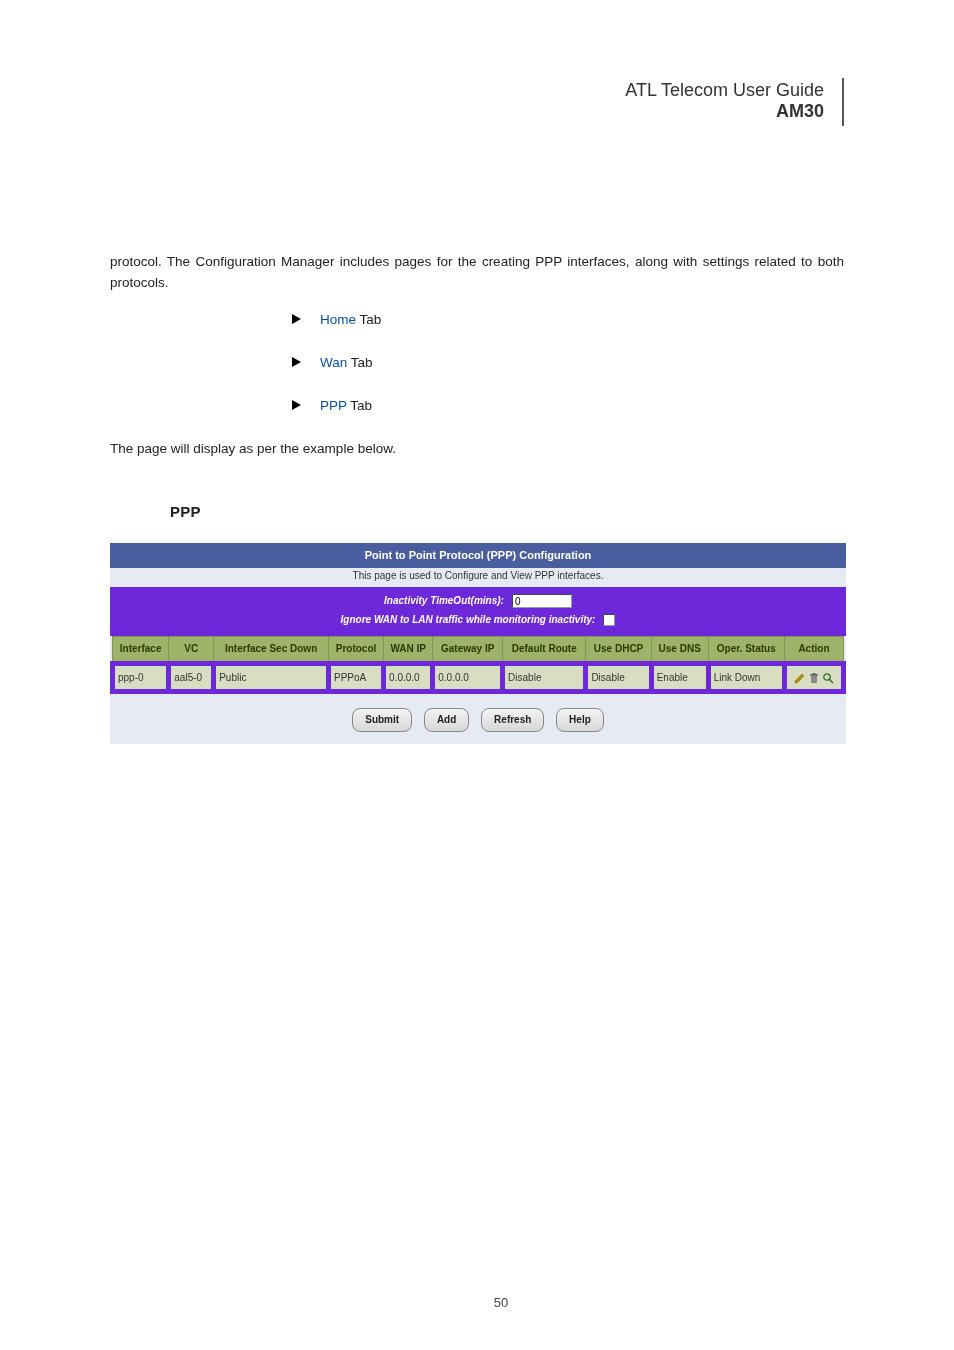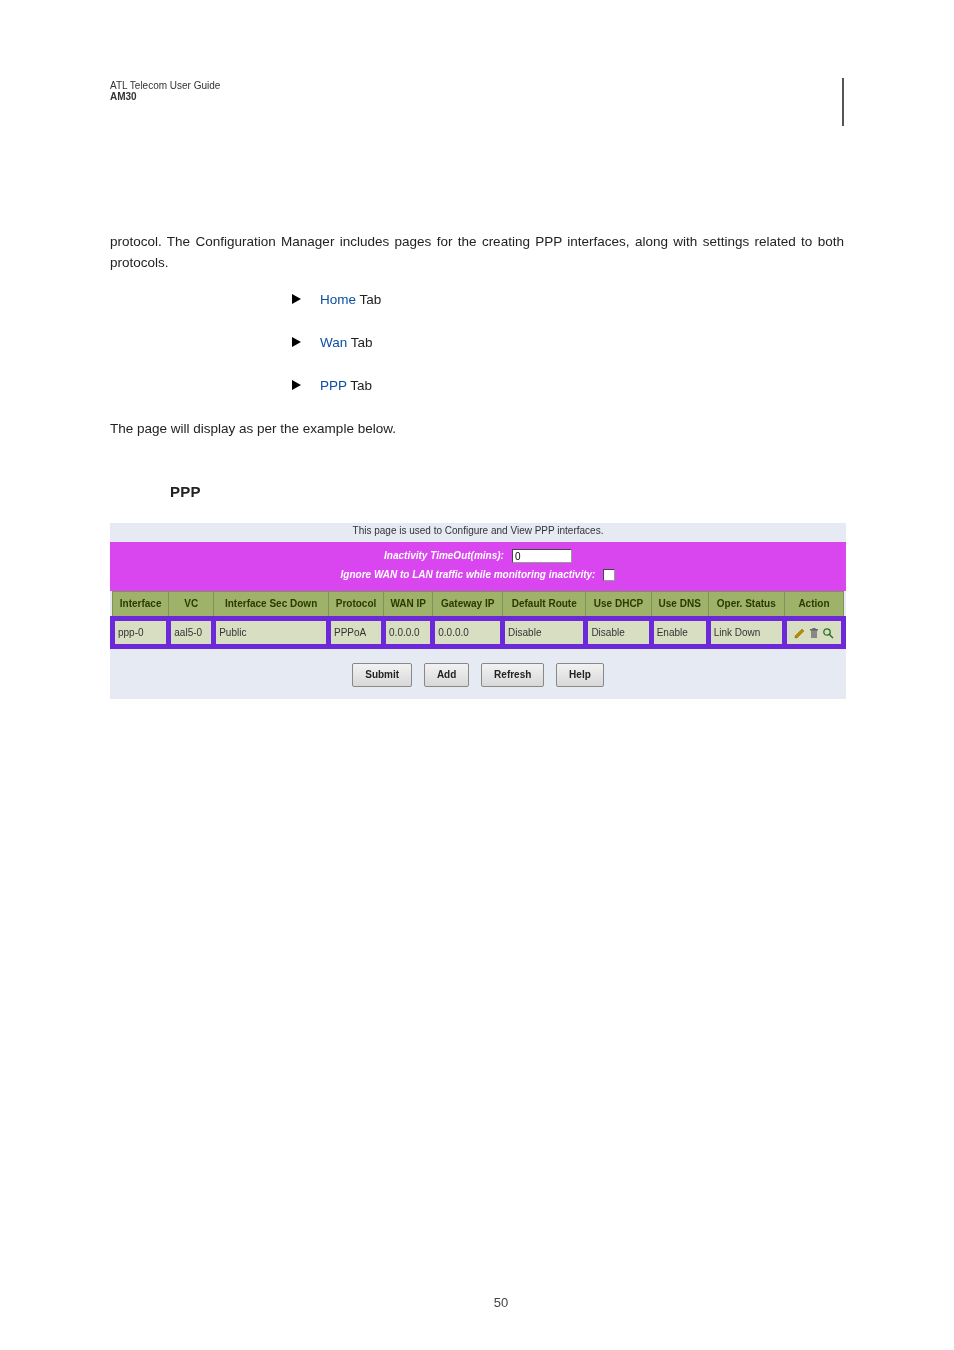--- a/index.html
+++ b/index.html
@@ -8,21 +8,22 @@
     height: 1350px;
     background: #ffffff;
     font-family: Verdana, Arial, sans-serif;
     position: relative;
     color: #000;
   }
   .page {
     padding: 80px 110px 60px 110px;
   }
   .header-right {
-    font-size: 10px;
+    text-align: right;
+    font-size: 18px;
     color: #333;
     position: relative;
     padding-right: 20px;
   }
   .header-sep {
     position: absolute;
     right: 0;
     top: -2px;
     width: 2px;
     height: 48px;
@@ -81,21 +82,21 @@
     font-weight: bold;
   }
   .ppp-subtitle {
     background: #e6eaf2;
     text-align: center;
     font-size: 10px;
     padding: 0 0 4px 0;
     color: #333;
   }
   .ppp-opts {
-    background: #d946ef;
+    background: #6d28d9;
     color: #fff;
     font-size: 10px;
     padding: 6px 28px;
   }
   .ppp-opts-row {
     display: flex;
     justify-content: center;
     align-items: center;
     gap: 8px;
     margin-bottom: 3px;
@@ -153,21 +154,21 @@
   }
   .btn-row {
     text-align: center;
     padding: 14px 0 12px 0;
     background: #e6eaf2;
   }
   .btn {
     display: inline-block;
     background: linear-gradient(#f2f2f2,#d8d8d8);
     border: 1px solid #888;
-    border-radius: 2px;
+    border-radius: 8px;
     font-size: 10px;
     font-weight: bold;
     padding: 3px 12px;
     margin: 0 4px;
     color: #222;
     cursor: pointer;
   }
   .page-num {
     position: absolute;
     bottom: 40px;
@@ -217,20 +218,21 @@
         </span>
         <span><span class="link-text">PPP</span><span> Tab</span></span>
       </div>
     </div>
 
     <p class="para">The page will display as per the example below.</p>
 
     <div class="section-label">PPP</div>
 
     <div class="ppp-panel">
+      <div class="ppp-titlebar">Point to Point Protocol (PPP) Configuration</div>
       <div class="ppp-subtitle">This page is used to Configure and View PPP interfaces.</div>
       <div class="ppp-opts">
         <div class="ppp-opts-row">
           <label>Inactivity TimeOut(mins):</label>
           <input type="text" value="0" style="">
         </div>
         <div class="ppp-opts-row">
           <label>Ignore WAN to LAN traffic while monitoring inactivity:</label>
           <span class="cb"></span>
         </div>

